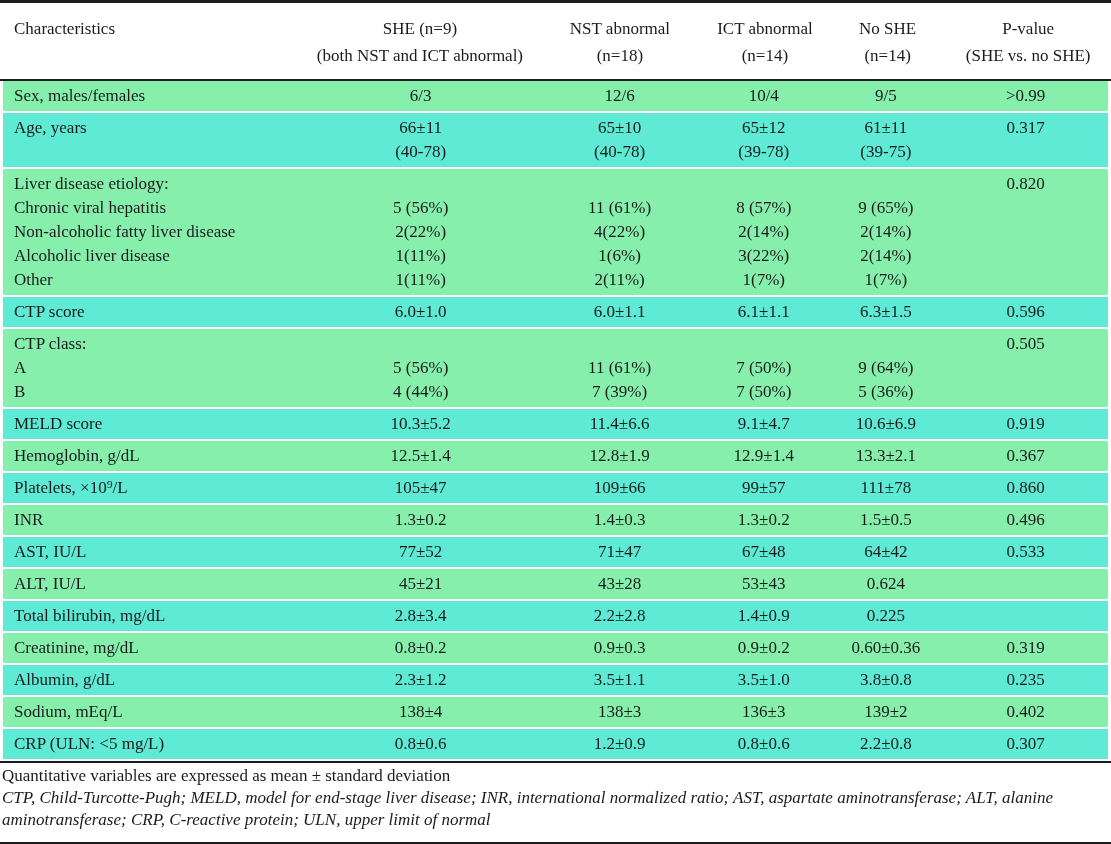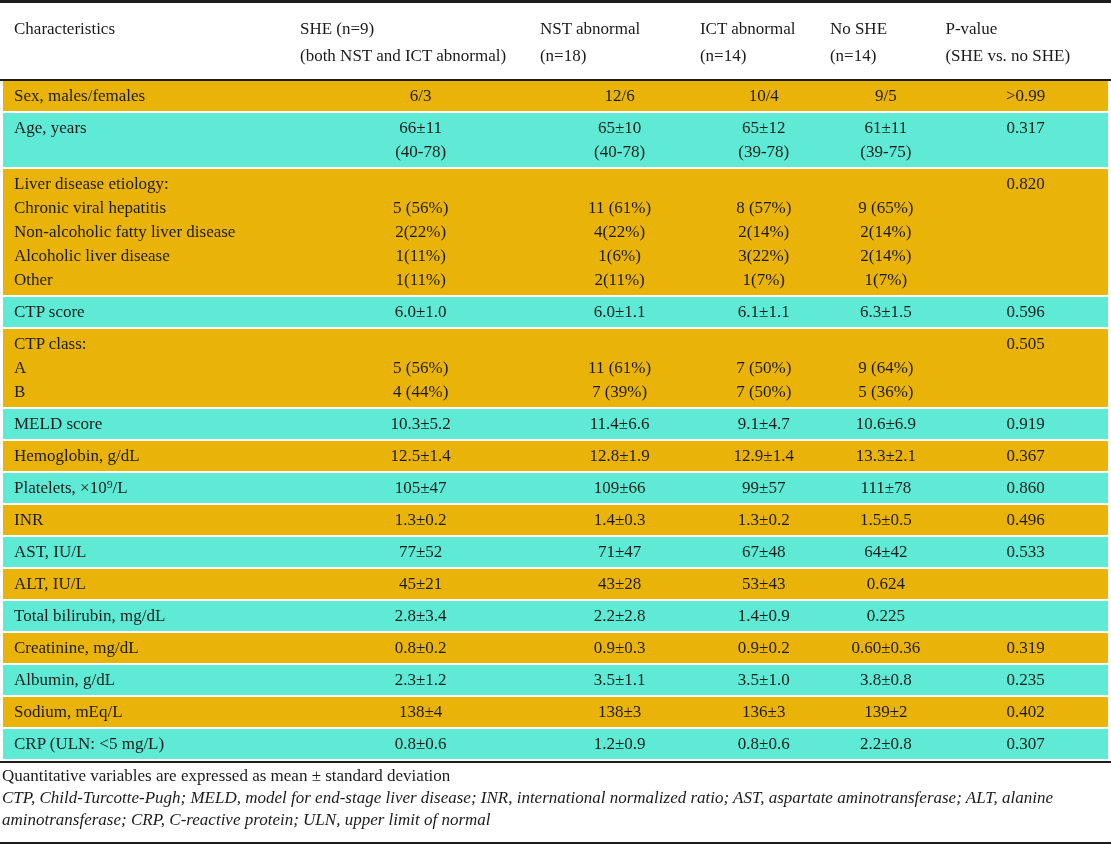--- a/index.html
+++ b/index.html
@@ -14,27 +14,27 @@
     box-sizing:border-box;
   }
   .rule { height:2px; background:#1d1d1d; margin:0; }
   .rule.top { height:3px; }
   .grid {
     display:grid;
     grid-template-columns:27% 21.6% 14.4% 11.7% 10.4% 14.9%;
   }
   
   .thead { padding:12px 0 10px 0; }
-  .thead .hcell { line-height:27px; }
+  .thead .hcell { text-align:center; line-height:27px; }
   .thead .hcell.first { text-align:left; padding-left:14px; }
   .thead .h2 { min-height:27px; }
   
   .tbody { margin-top:0; }
   .band { margin:0 3px 2px 3px; padding:3px 0; }
-  .band.light { background:#eab308; }
+  .band.light { background:#86efac; }
   .band.dark  { background:#5eead4; }
   .line { display:grid; grid-template-columns:27% 21.6% 14.4% 11.7% 10.4% 14.9%; line-height:24px; }
   .cell { text-align:center; }
   .cell.label { text-align:left; padding-left:11px; }
   .cell.label.indent { }
   
   .footnotes { padding:2px 2px 4px 2px; }
   .fn1 { line-height:22px; }
   .fn2 { line-height:22px; font-style:italic; }
   .bottom-rule-wrap { position:absolute; left:0; right:0; bottom:0; }

